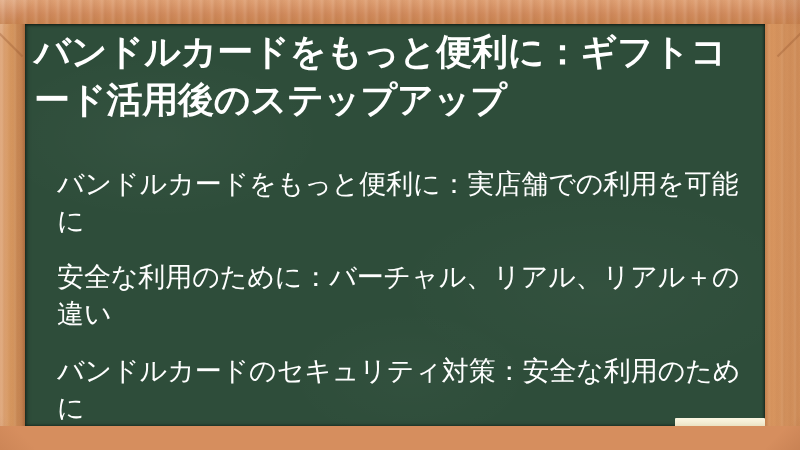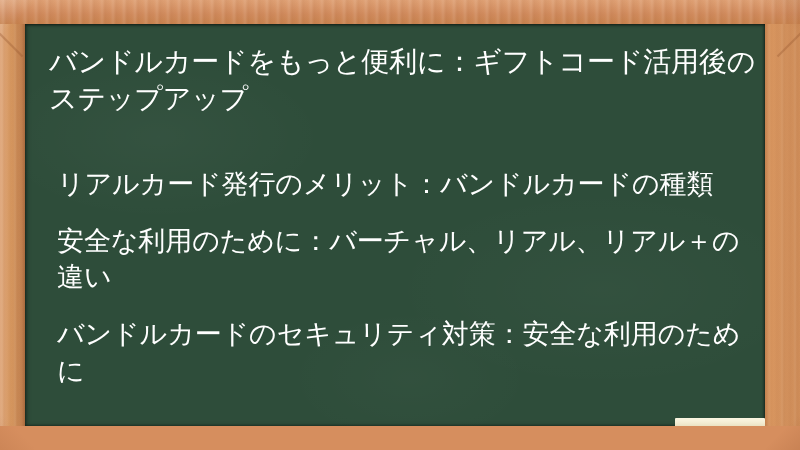--- a/index.html
+++ b/index.html
@@ -136,24 +136,24 @@
     height: 100%;
     box-sizing: border-box;
   }
 
   
   .board-title {
     position: absolute;
     left: 8px;
     top: 3px;
     width: 722px;
-    margin: 16px;
+    margin: 1px;
     color: #ffffff;
-    font-weight: 400;
-    font-size: 28px;
+    font-weight: 700;
+    font-size: 36px;
     line-height: 1.33;
     letter-spacing: -0.2px;
     font-family: "DejaVu Sans", "Liberation Sans", sans-serif;
   }
 
   
   .board-list {
     position: absolute;
     left: 32px;
     top: 142px;
@@ -208,21 +208,21 @@
   <div class="seam tr"></div>
 
   <div class="chalkboard">
     <div class="chalk-dust"></div>
 
     <div class="board-inner">
 
       <h1 class="board-title">バンドルカードをもっと便利に：ギフトコード活用後のステップアップ</h1>
 
       <ul class="board-list">
-        <li class="board-list-item">リアルカード発行のメリット：バンドルカードの種類</li>
+        <li class="board-list-item">バンドルカードをもっと便利に：実店舗での利用を可能に</li>
         <li class="board-list-item">安全な利用のために：バーチャル、リアル、リアル＋の違い</li>
         <li class="board-list-item">バンドルカードのセキュリティ対策：安全な利用のために</li>
       </ul>
 
       <div class="chalk-stick"></div>
 
     </div>
   </div>
 </div>
 

